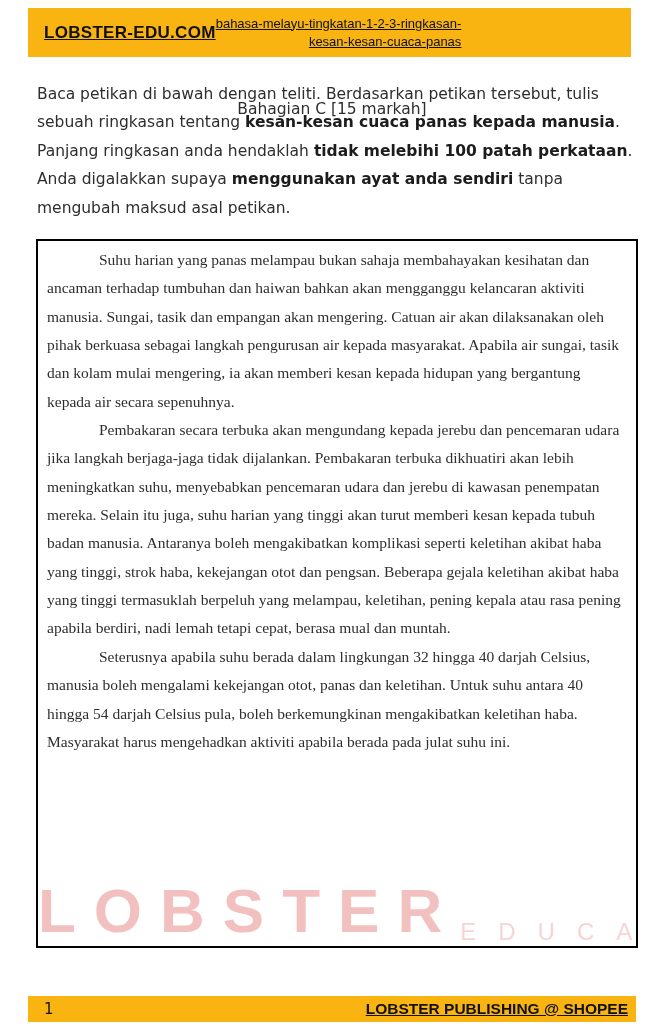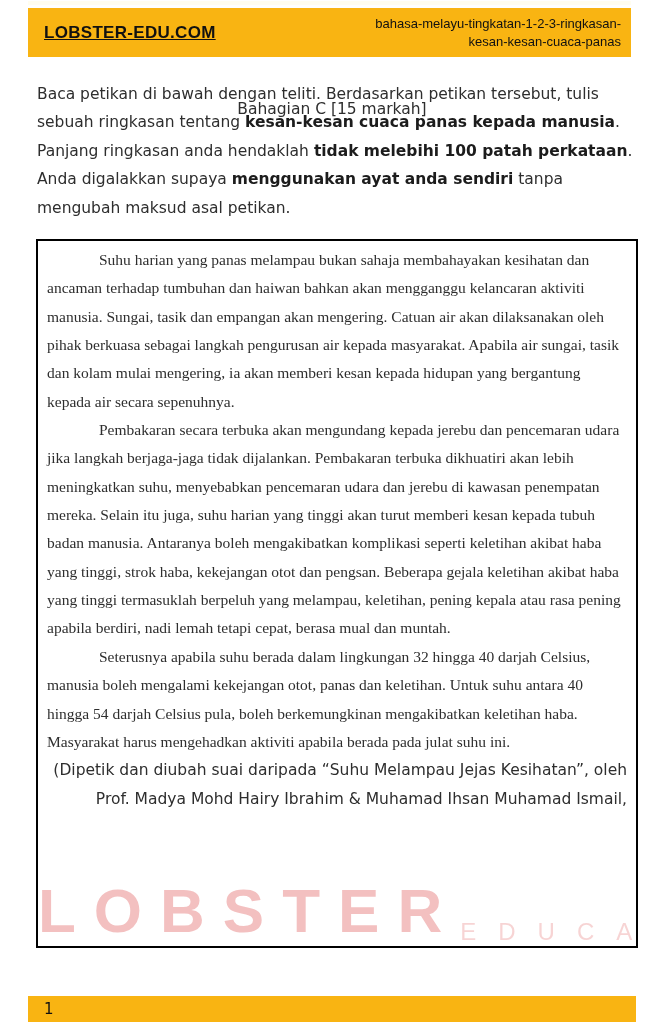--- a/index.html
+++ b/index.html
@@ -13,31 +13,32 @@
     overflow:hidden;
   }
   .top-strip {
     position:absolute; top:1px; left:28px; width:603px; height:4px;
     background:#fffdf0;
   }
   
   .header-bar {
     position:absolute; top:8px; left:28px; width:603px; height:49px;
     background:#f9b412;
-    display:flex; justify-content:space-between; align-items:center;
+    display:flex; align-items:center;
     padding:4px 10px 4px 16px;
   }
   .site-name {
     font-weight:bold; font-size:17px; letter-spacing:0.3px;
     text-decoration:underline; color:#111;
     font-family:"Liberation Sans", sans-serif;
   }
   .doc-tag {
     text-align:right; font-size:13px; line-height:18px; color:#111;
     font-family:"Liberation Sans", sans-serif;
+    text-decoration:underline;
   }
   
   .section-title {
     position:absolute; top:69px; left:0; width:100%;
     text-align:center; font-size:15.5px;margin-top:31px;
   }
   .instructions {
     position:absolute; top:80px; left:37px; width:601px;
     font-size:15.5px; line-height:28.4px;
   }
@@ -142,24 +143,20 @@
         </g>
       </svg>
       <div class="wm-brand">LOBSTER</div>
       <div class="wm-sub">EDUCATION</div>
     </div>
 
     <div class="passage-content">
       <p>Suhu harian yang panas melampau bukan sahaja membahayakan kesihatan dan ancaman terhadap tumbuhan dan haiwan bahkan akan mengganggu kelancaran aktiviti manusia. Sungai, tasik dan empangan akan mengering. Catuan air akan dilaksanakan oleh pihak berkuasa sebagai langkah pengurusan air kepada masyarakat. Apabila air sungai, tasik dan kolam mulai mengering, ia akan memberi kesan kepada hidupan yang bergantung kepada air secara sepenuhnya.</p>
       <p>Pembakaran secara terbuka akan mengundang kepada jerebu dan pencemaran udara jika langkah berjaga-jaga tidak dijalankan. Pembakaran terbuka dikhuatiri akan lebih meningkatkan suhu, menyebabkan pencemaran udara dan jerebu di kawasan penempatan mereka. Selain itu juga, suhu harian yang tinggi akan turut memberi kesan kepada tubuh badan manusia. Antaranya boleh mengakibatkan komplikasi seperti keletihan akibat haba yang tinggi, strok haba, kekejangan otot dan pengsan. Beberapa gejala keletihan akibat haba yang tinggi termasuklah berpeluh yang melampau, keletihan, pening kepala atau rasa pening apabila berdiri, nadi lemah tetapi cepat, berasa mual dan muntah.</p>
       <p>Seterusnya apabila suhu berada dalam lingkungan 32 hingga 40 darjah Celsius, manusia boleh mengalami kekejangan otot, panas dan keletihan. Untuk suhu antara 40 hingga 54 darjah Celsius pula, boleh berkemungkinan mengakibatkan keletihan haba. Masyarakat harus mengehadkan aktiviti apabila berada pada julat suhu ini.</p>
-      <div class="citation">
-        <div>(Dipetik dan diubah suai daripada “Suhu Melampau Jejas Kesihatan”, oleh</div>
-        <div>Prof. Madya Mohd Hairy Ibrahim &amp; Muhamad Ihsan Muhamad Ismail,</div>
-
-      </div>
     </div>
   </div>
 
   <div class="footer-bar">
     <span class="page-number">1</span>
+    <span class="publisher">LOBSTER PUBLISHING @ SHOPEE</span>
   </div>
 </div>
 
 </body></html>

